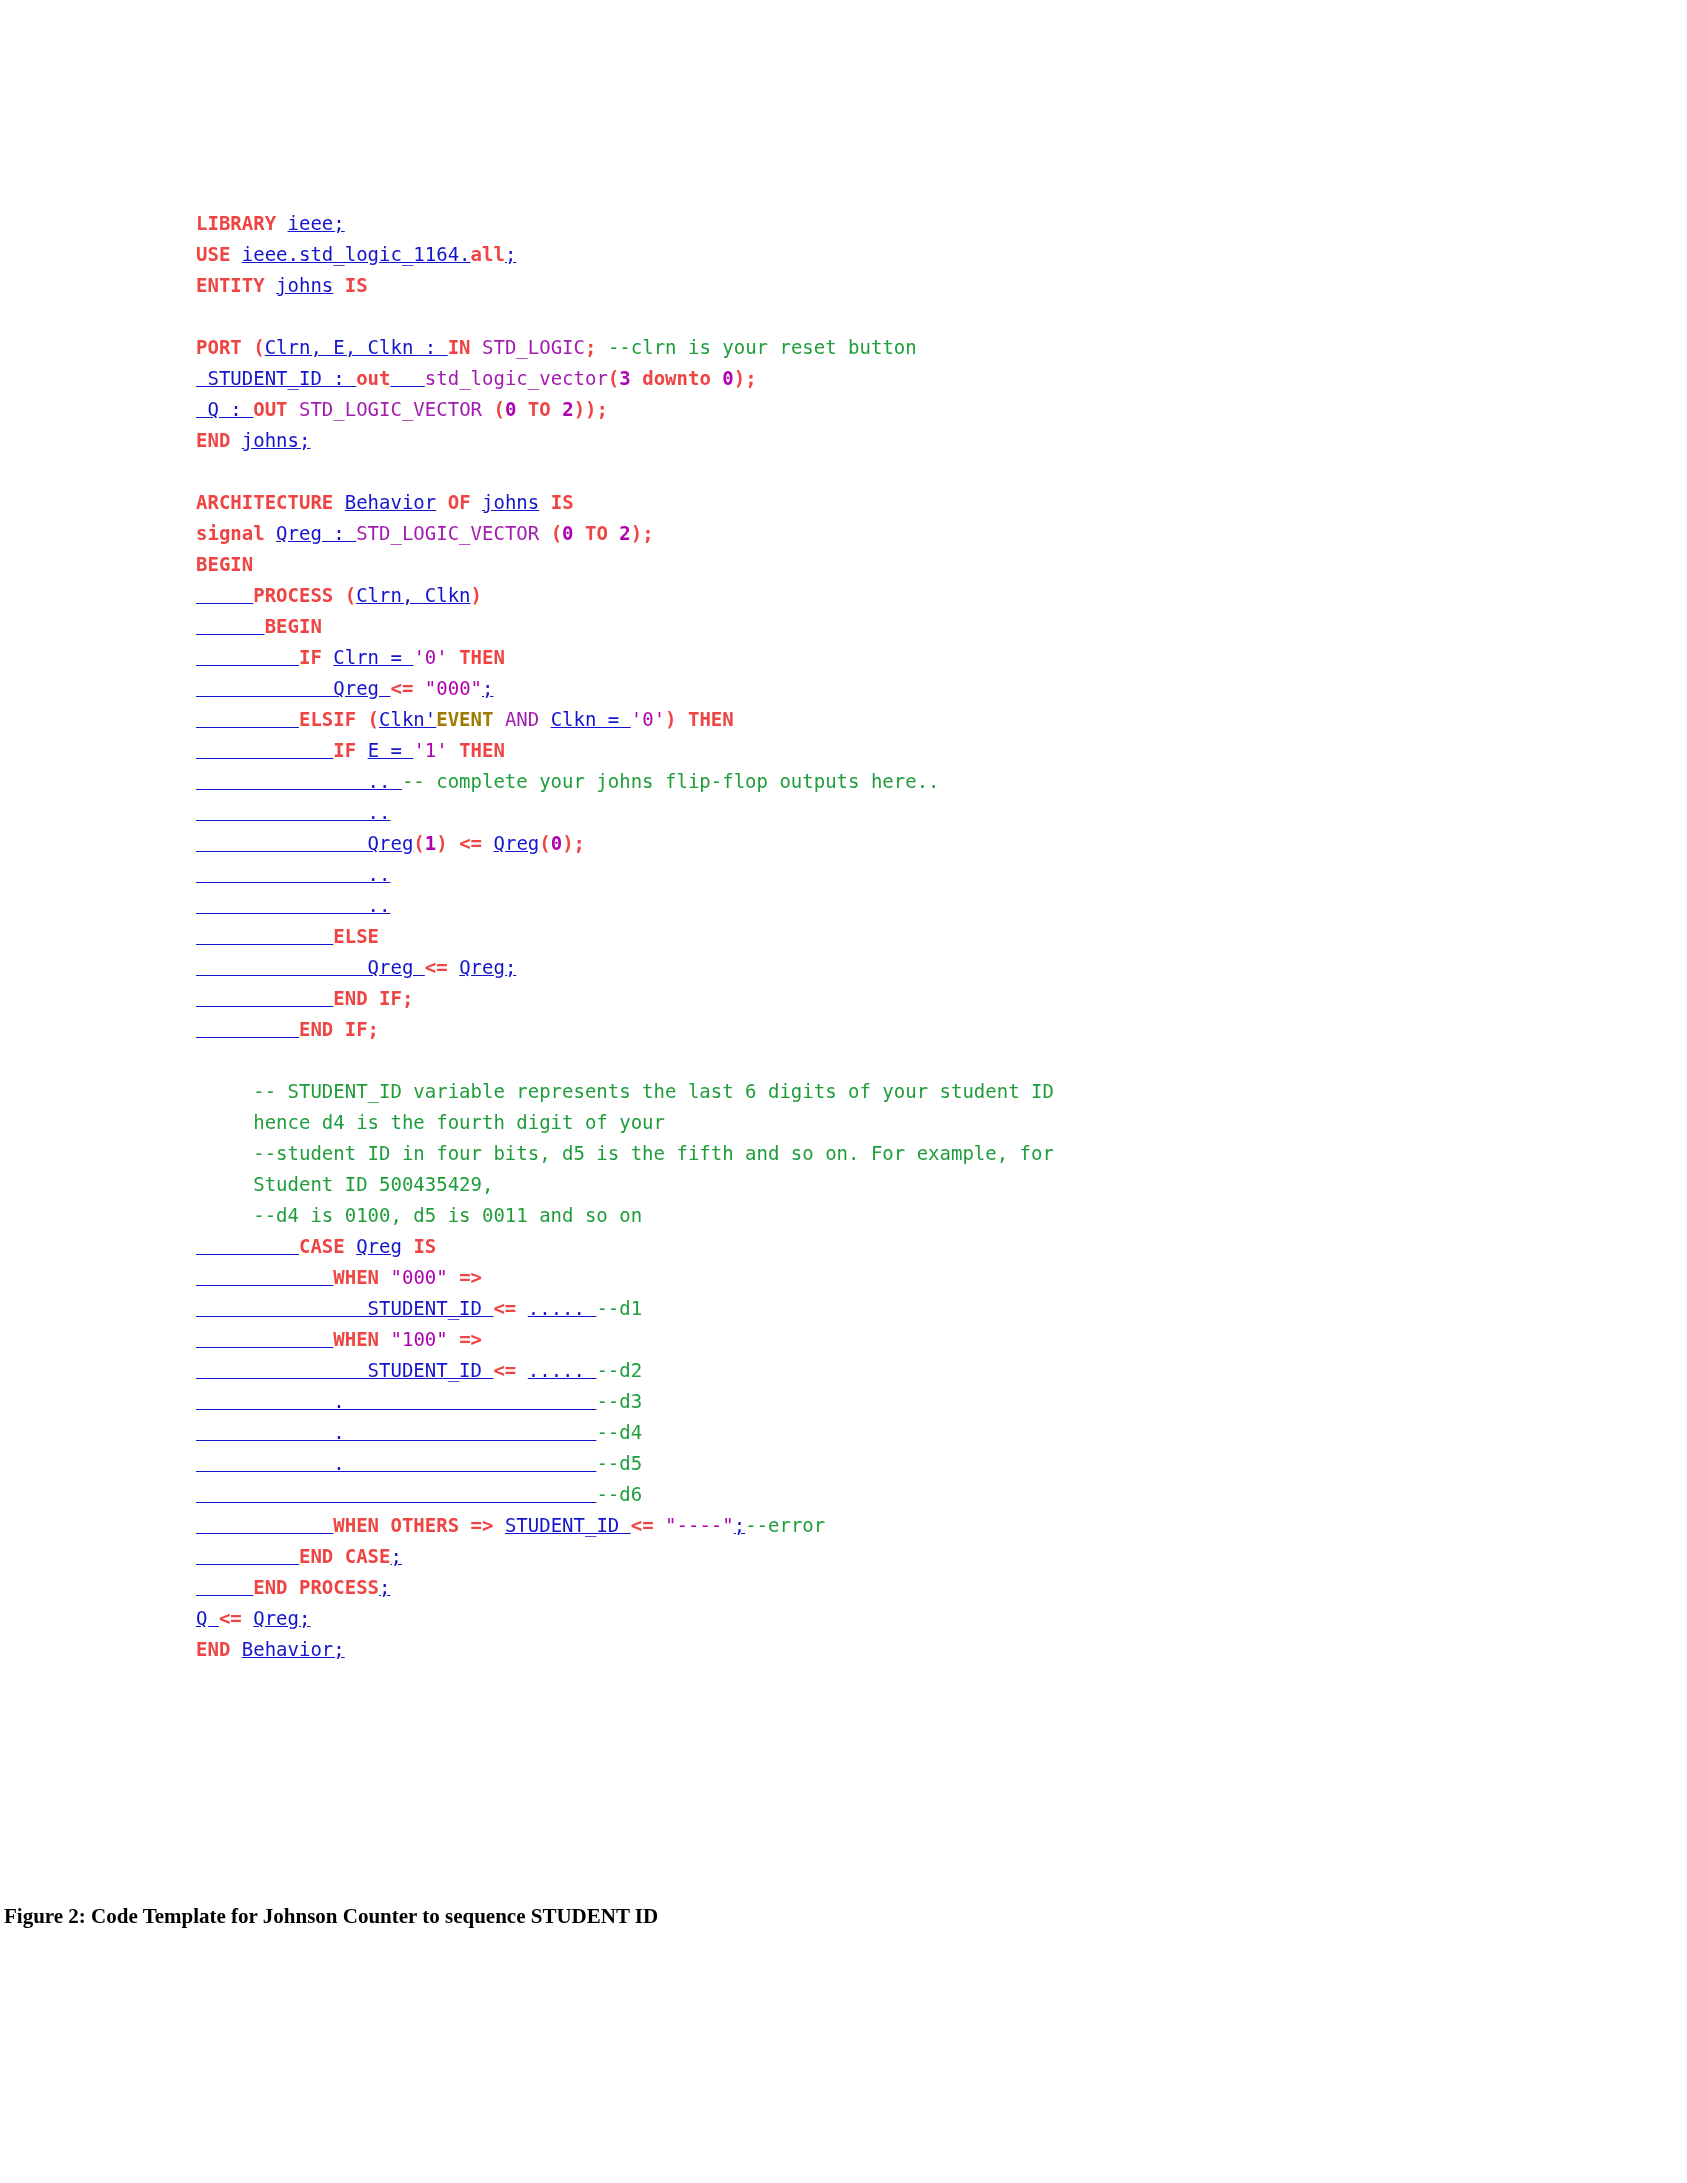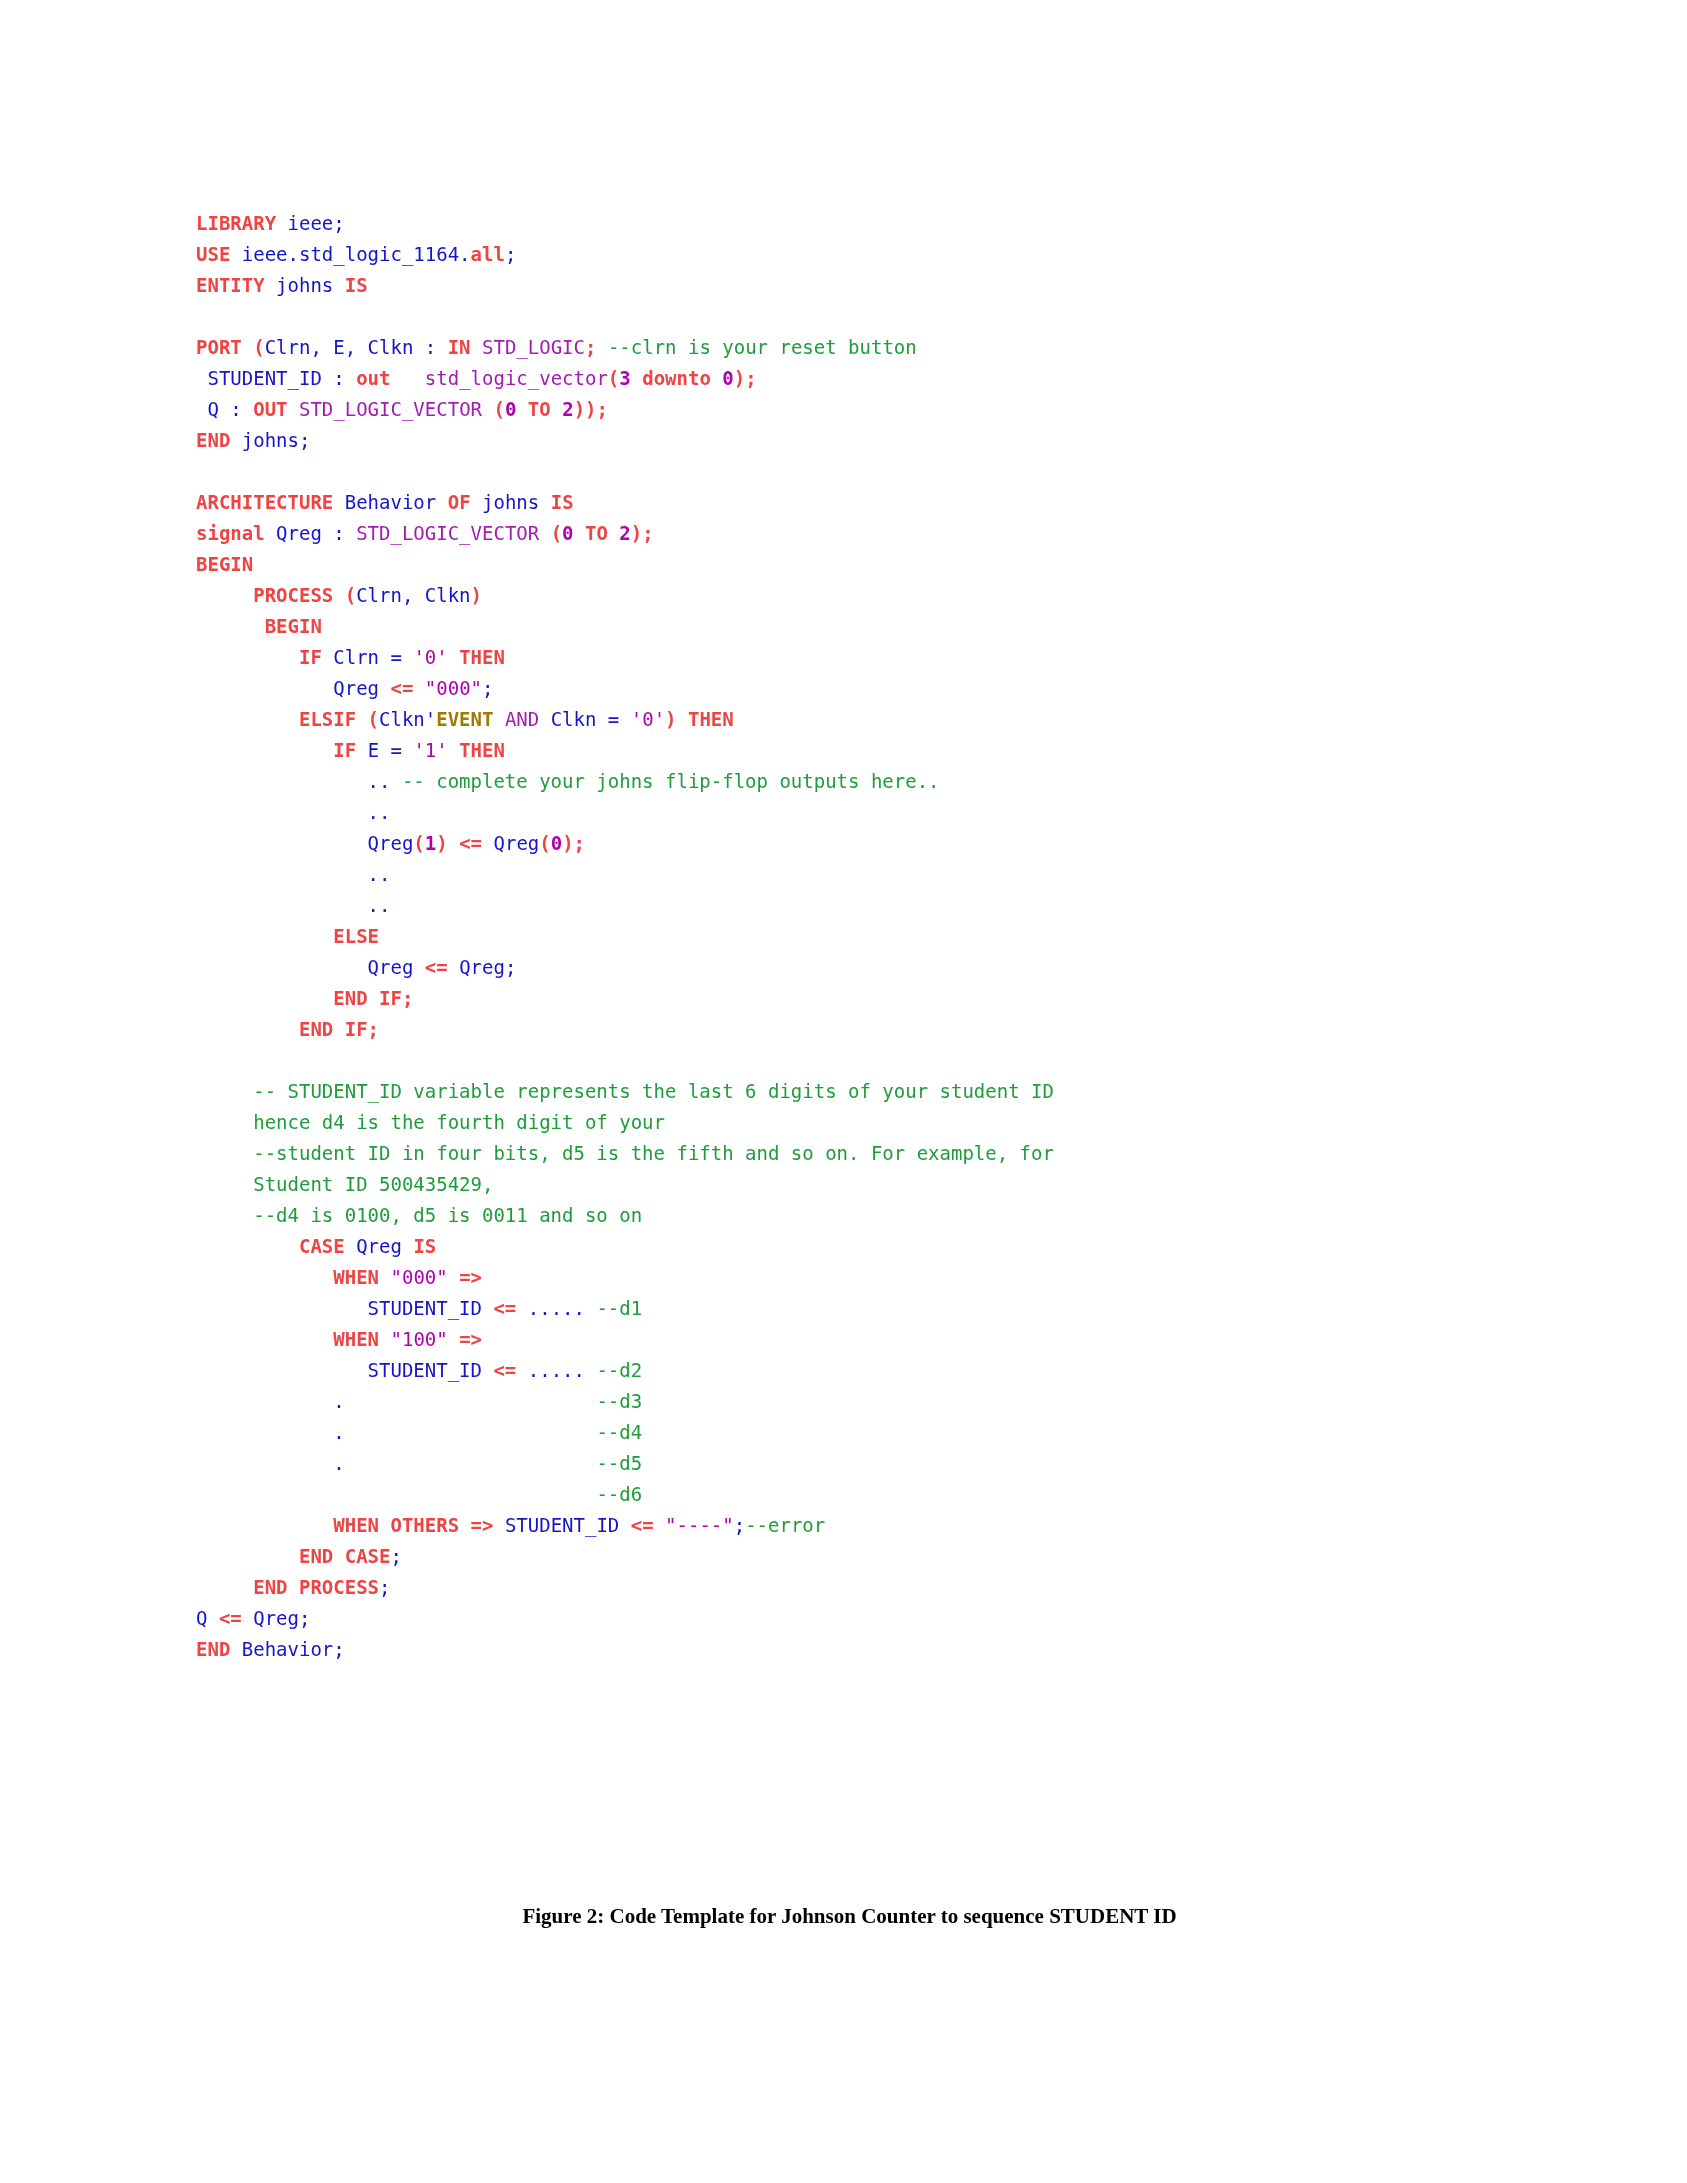--- a/index.html
+++ b/index.html
@@ -28,29 +28,28 @@
   }
   .code-block .ln {
     display: block;
     min-height: 31px;
   }
   .kw  { color: #ef4444; font-weight: bold; }
   .typ { color: #a21caf; }
   .num { color: #b000b0; font-weight: bold; }
   .str { color: #b000b0; }
   .cmt { color: #1f9d3a; margin-top: 32px; }
-  .id  { color: #1414cc; }
+  .id  { color: #1414cc; text-decoration: underline; }
   .att { color: #a07a00; font-weight: bold; text-align: right; }
 
   .figure-caption {
     position: absolute;
-    left: 12px;
+    left: 4px;
     right: 0;
     top: 1904px;
-    text-align: center;
     font-family: "Liberation Serif", serif;
     font-size: 21px;
     font-weight: bold;
     color: #000000;
   }
 </style>
 </head>
 <body>
 
 <div class="page">

